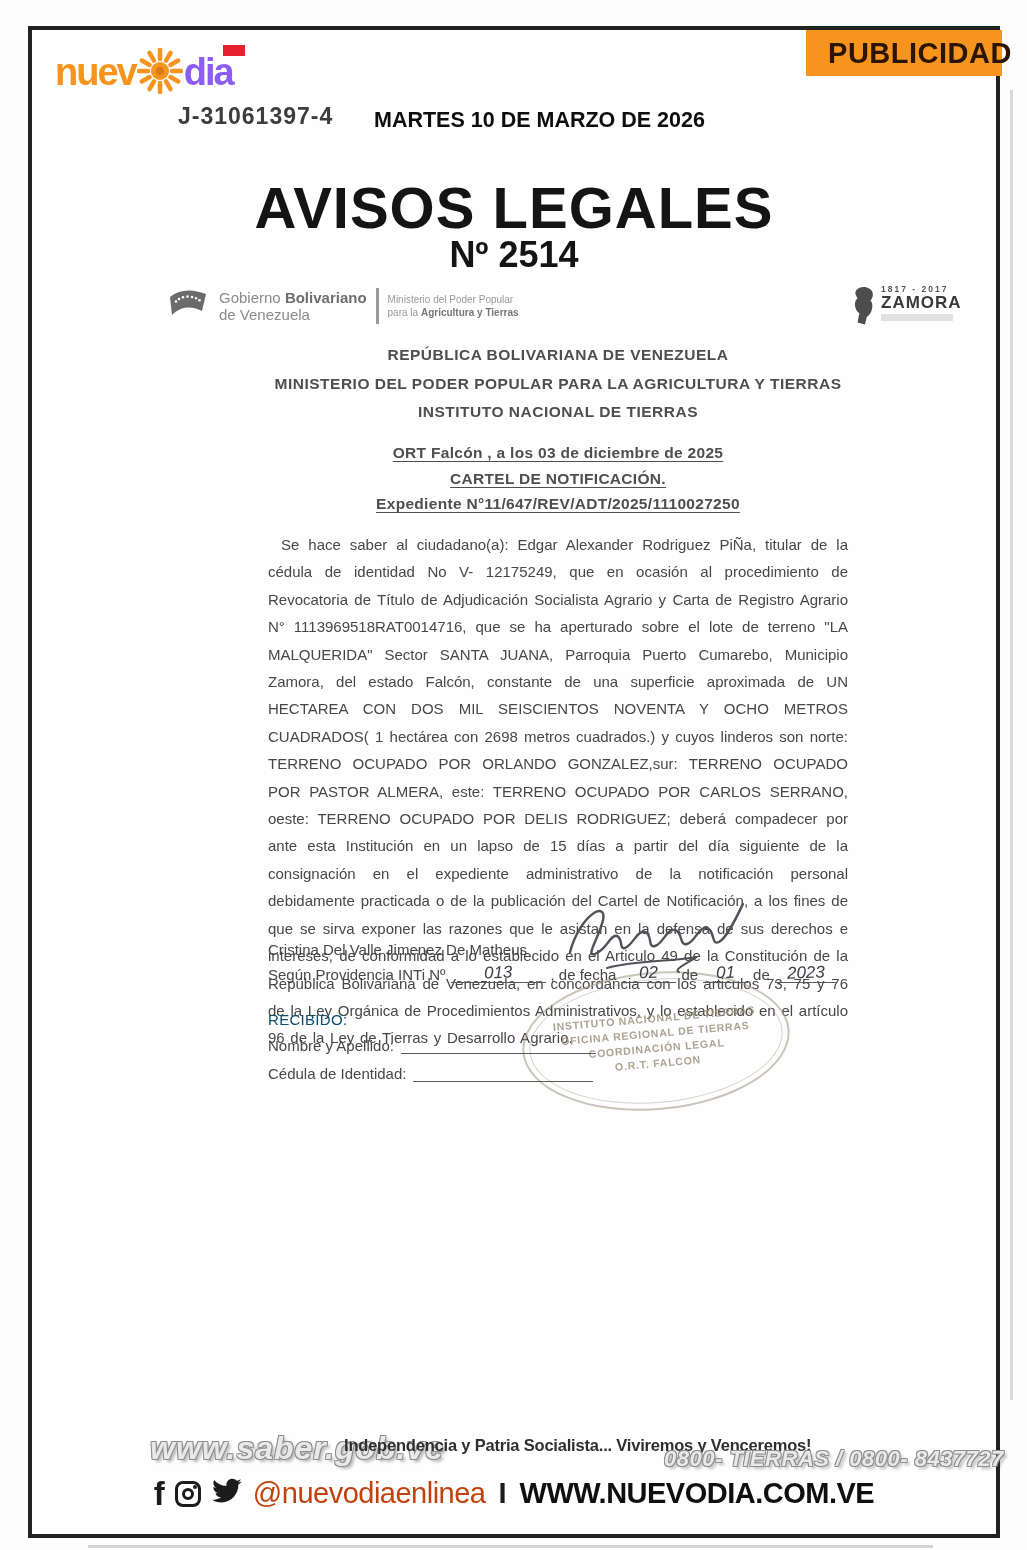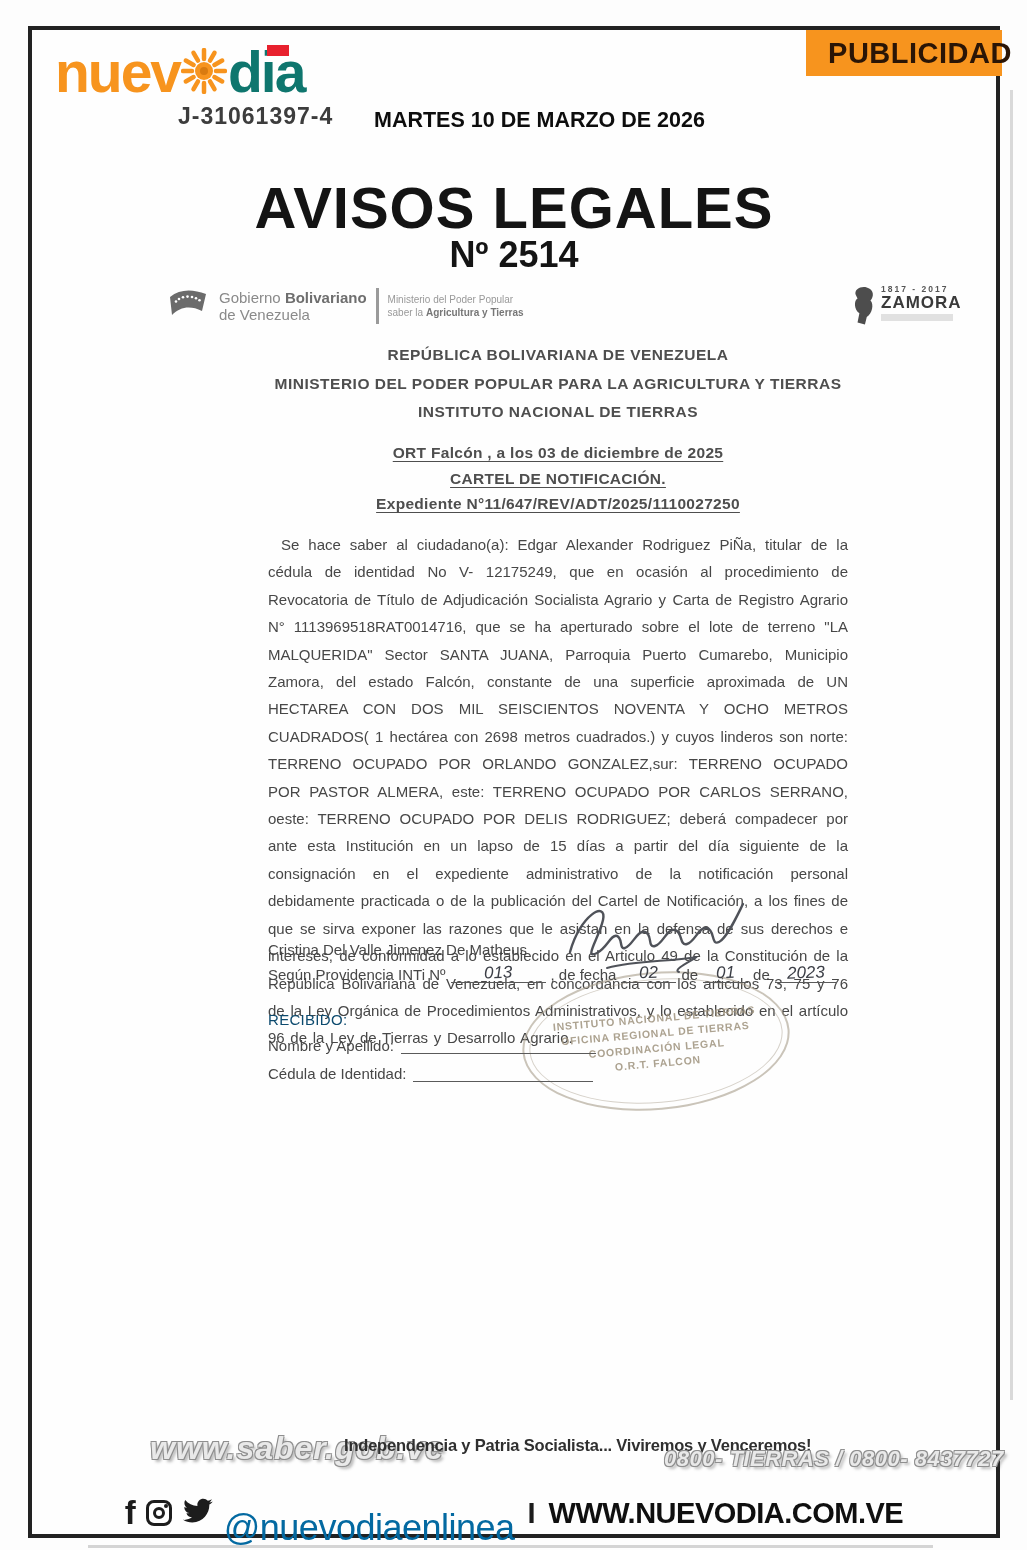--- a/index.html
+++ b/index.html
@@ -8,24 +8,24 @@
     position:relative; width:1027px; height:1550px; overflow:hidden;
     background:#fdfdfd; font-family:"Liberation Sans","DejaVu Sans",sans-serif;
   }
   .frame {
     position:absolute; left:28px; top:26px; width:972px; height:1512px;
     border:4px solid #222; background:#fefefe;
   }
   
   .brand { position:absolute; left:55px; top:40px; display:flex; align-items:flex-end; height:62px; }
   .brand-orange, .brand-black {
-    font-size:57px; font-weight:800; letter-spacing:-2px; line-height:60px;
+    font-size:38px; font-weight:800; letter-spacing:-2px; line-height:60px;
   }
   .brand-orange { color:#F7941E; }
-  .brand-black { color:#0f766e; position:relative;margin-top:44px; }
+  .brand-black { color:#8b5cf6; position:relative;margin-top:44px; }
   .sun-icon { display:inline-block; margin:0 1px 4px 1px; }
   .red-bar { position:absolute; top:3px; left:39px; width:22px; height:11px; background:#E8212E; }
   .brand-reg {
     position:absolute; left:178px; top:103px; font-size:23px; font-weight:700;
     color:#3d3d3d; letter-spacing:1px;
   }
   .date-line {
     position:absolute; left:374px; top:108px; font-size:21.5px; font-weight:700; color:#0d0d0d;
   }
   .publicidad {
@@ -103,21 +103,21 @@
   .inti-address { position:absolute; left:282px; top:1464px; font-size:12px; font-weight:700; color:#4e4e4e; white-space:nowrap; }
   
   .social-row {
     position:absolute; left:30px; width:968px; top:1477px;
     display:flex; align-items:center; justify-content:center; gap:10px;
   }
   .fb-glyph { font-size:33px; font-weight:800; color:#1c1c1c; line-height:30px; }
   .ig-glyph { width:26px; height:26px; border:3px solid #1c1c1c; border-radius:8px; position:relative; }
   .ig-glyph::before { content:""; position:absolute; inset:4px; border:3px solid #1c1c1c; border-radius:50%; }
   .ig-glyph::after { content:""; position:absolute; top:1px; right:1px; width:4px; height:4px; background:#1c1c1c; border-radius:50%; }
-  .social-handle { font-size:36px; color:#0369a1; letter-spacing:-.5px;margin-top:30px; }
+  .social-handle { font-size:29px; color:#c2410c; letter-spacing:-.5px; }
   .social-sep { font-size:29px; font-weight:800; color:#1c1c1c; margin:0 3px; }
   .social-site { font-size:29px; font-weight:800; color:#0f0f0f; letter-spacing:-.5px; }
   
   .artifact-v { position:absolute; left:1010px; top:90px; width:3px; height:1310px; background:#d9d9d9; }
   .artifact-h { position:absolute; left:88px; top:1545px; width:845px; height:3px; background:#d4d4d4; }
 </style>
 </head>
 <body>
 
 <div class="page">
@@ -172,21 +172,21 @@
         </g>
       </svg>
     </span>
     <span class="gov-name">
       <span>Gobierno </span><b>Bolivariano</b><br>
       <span>de Venezuela</span>
     </span>
     <span class="gov-divider"></span>
     <span class="gov-ministry">
       <span>Ministerio del Poder Popular</span><br>
-      <span>saber la </span><b>Agricultura y Tierras</b>
+      <span>para la </span><b>Agricultura y Tierras</b>
     </span>
   </div>
 
   <div class="zamora-logo">
     <span>
       <svg width="24" height="42" viewBox="0 0 26 42">
         <path d="M4,10 C2,4 10,0 16,2 C24,4 24,12 20,16 C24,20 22,30 16,34 L14,42 L6,40 L8,30 C2,26 2,16 6,14 Z" fill="#4d4d4d"></path>
       </svg>
     </span>
     <span>

